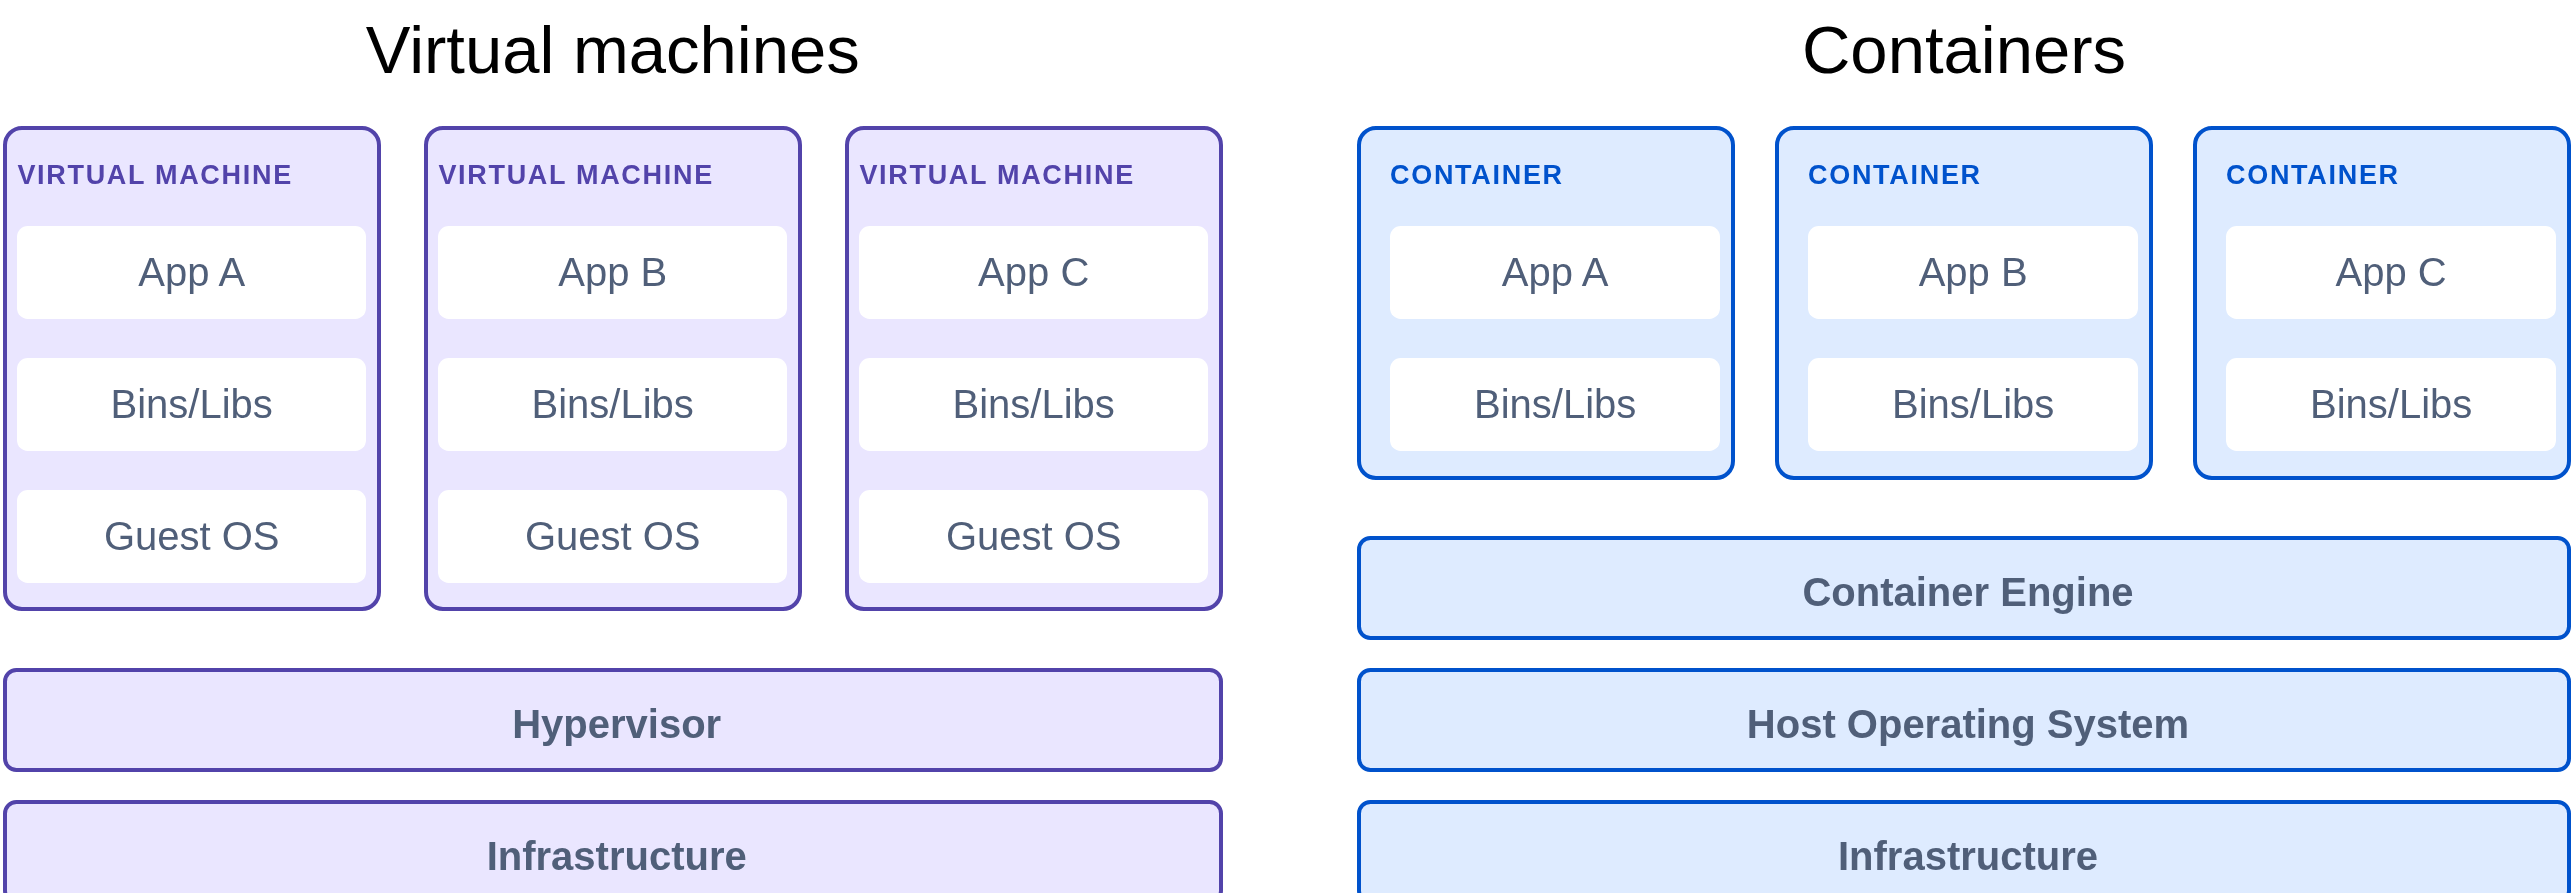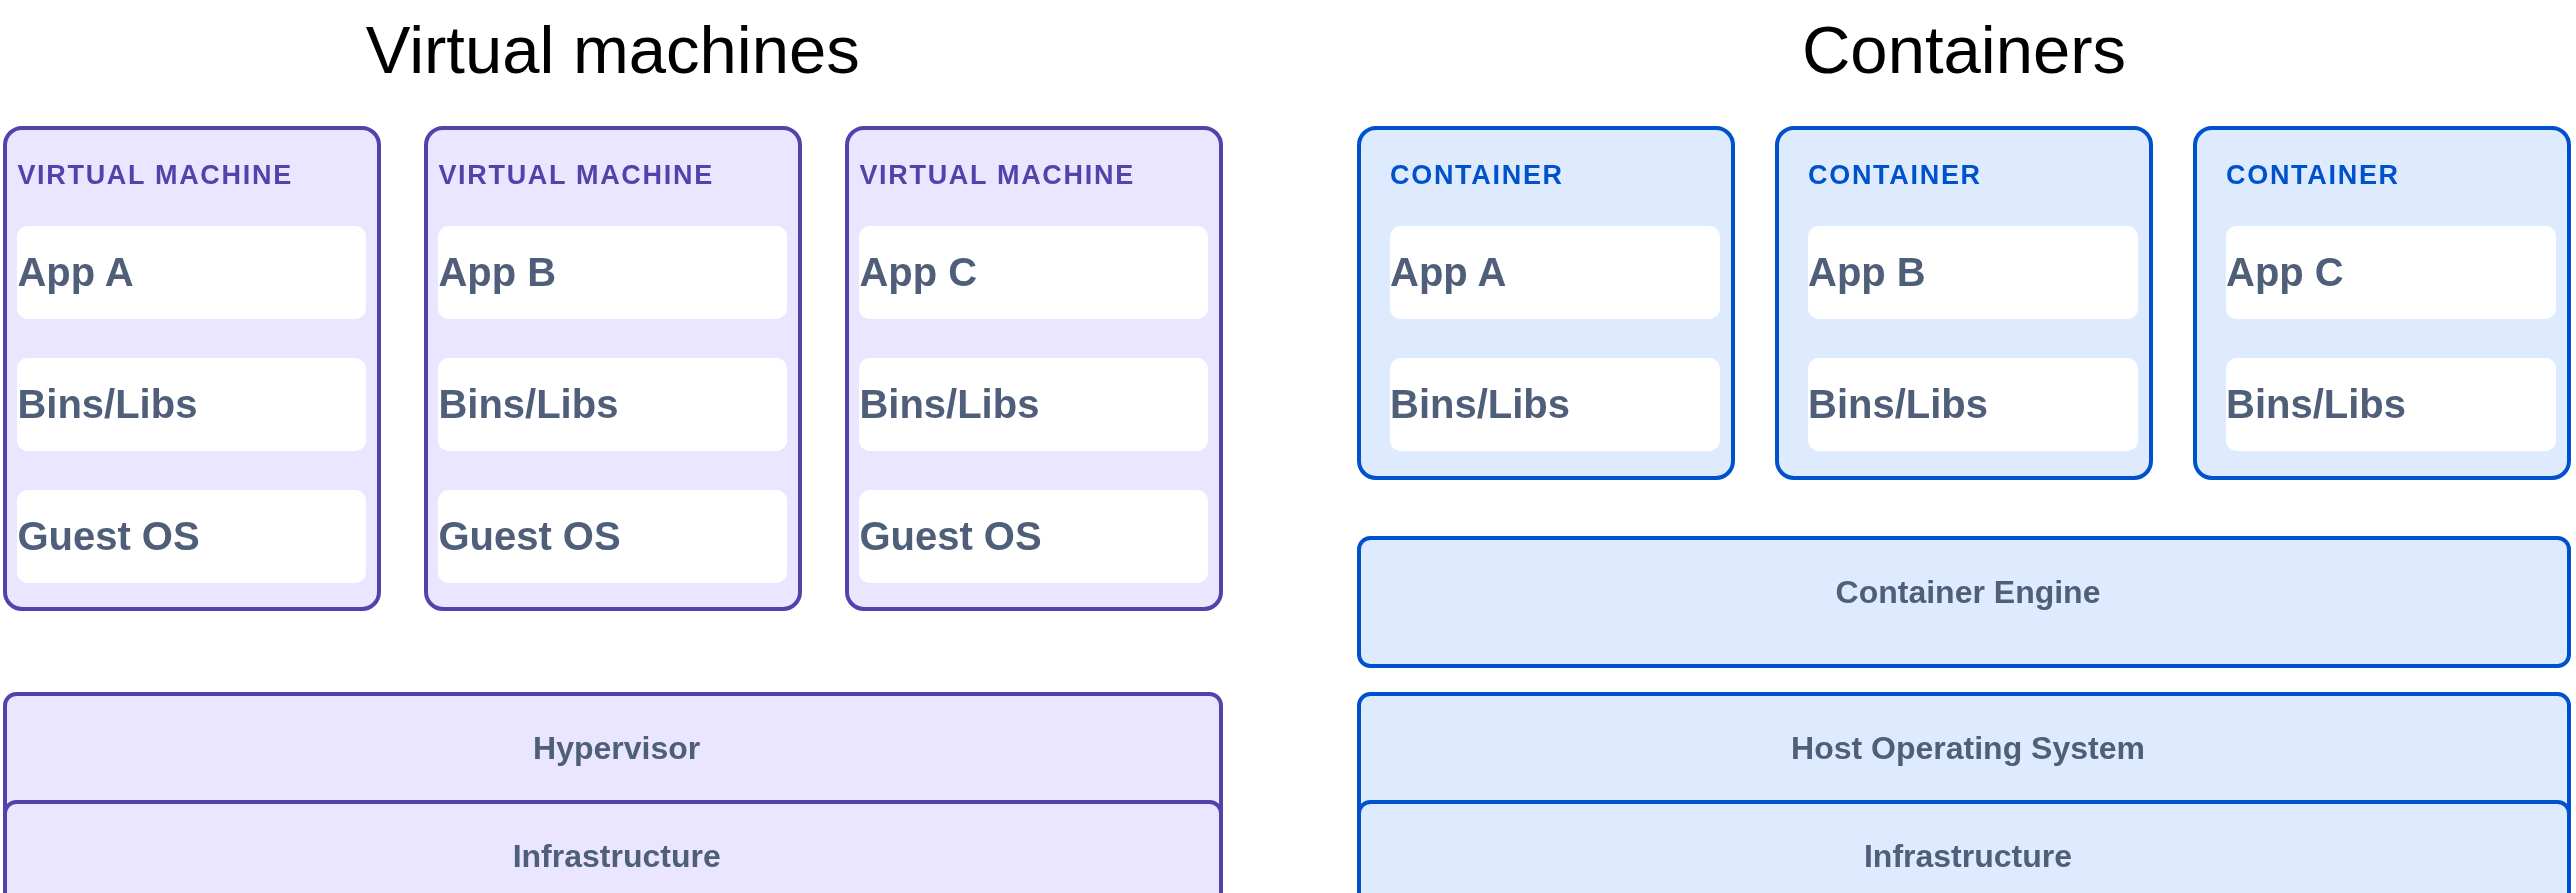--- a/index.html
+++ b/index.html
@@ -41,37 +41,37 @@
   .box-header{
     height:96px; line-height:91px; 
     font-size:27px; font-weight:700; letter-spacing:1.7px;
     white-space:nowrap;
   }
   .vm-box .box-header{color:var(--vm-border);}
   .ct-box .box-header{color:var(--container-border);}
 
   .item{
     height:93px; border-radius:10.7px; background:var(--item-bg);
-    margin-bottom:39px; line-height:93px;
-    font-size:40px; font-weight:700; color:var(--label-text);
+    margin-bottom:39px; text-align:center; line-height:93px;
+    font-size:40px; font-weight:400; color:var(--label-text);
     white-space:nowrap;
   }
   .item:last-child{margin-bottom:0;}
 
   .bar{
-    position:absolute; left:0; width:100%; height:132px;
+    position:absolute; left:0; width:100%; height:104px;
     border-radius:13.4px; text-align:center; line-height:105px;
-    font-size:32px; font-weight:600; color:var(--label-text);
+    font-size:40px; font-weight:600; color:var(--label-text);
     white-space:nowrap;
     padding-left:8px;
   }
   .side.left  .bar{background:var(--vm-fill); border:4.7px solid var(--vm-border);}
   .side.right .bar{background:var(--container-fill); border:4.7px solid var(--container-border);}
   .bar.pos-a{top:512px;}
-  .bar.pos-b{top:668px;}
+  .bar.pos-b{top:644px;}
   .bar.pos-c{top:776px;}
 </style>
 </head>
 <body>
 
 <div class="canvas">
 
   <section class="side left">
     <h1 class="title">Virtual machines</h1>
 

